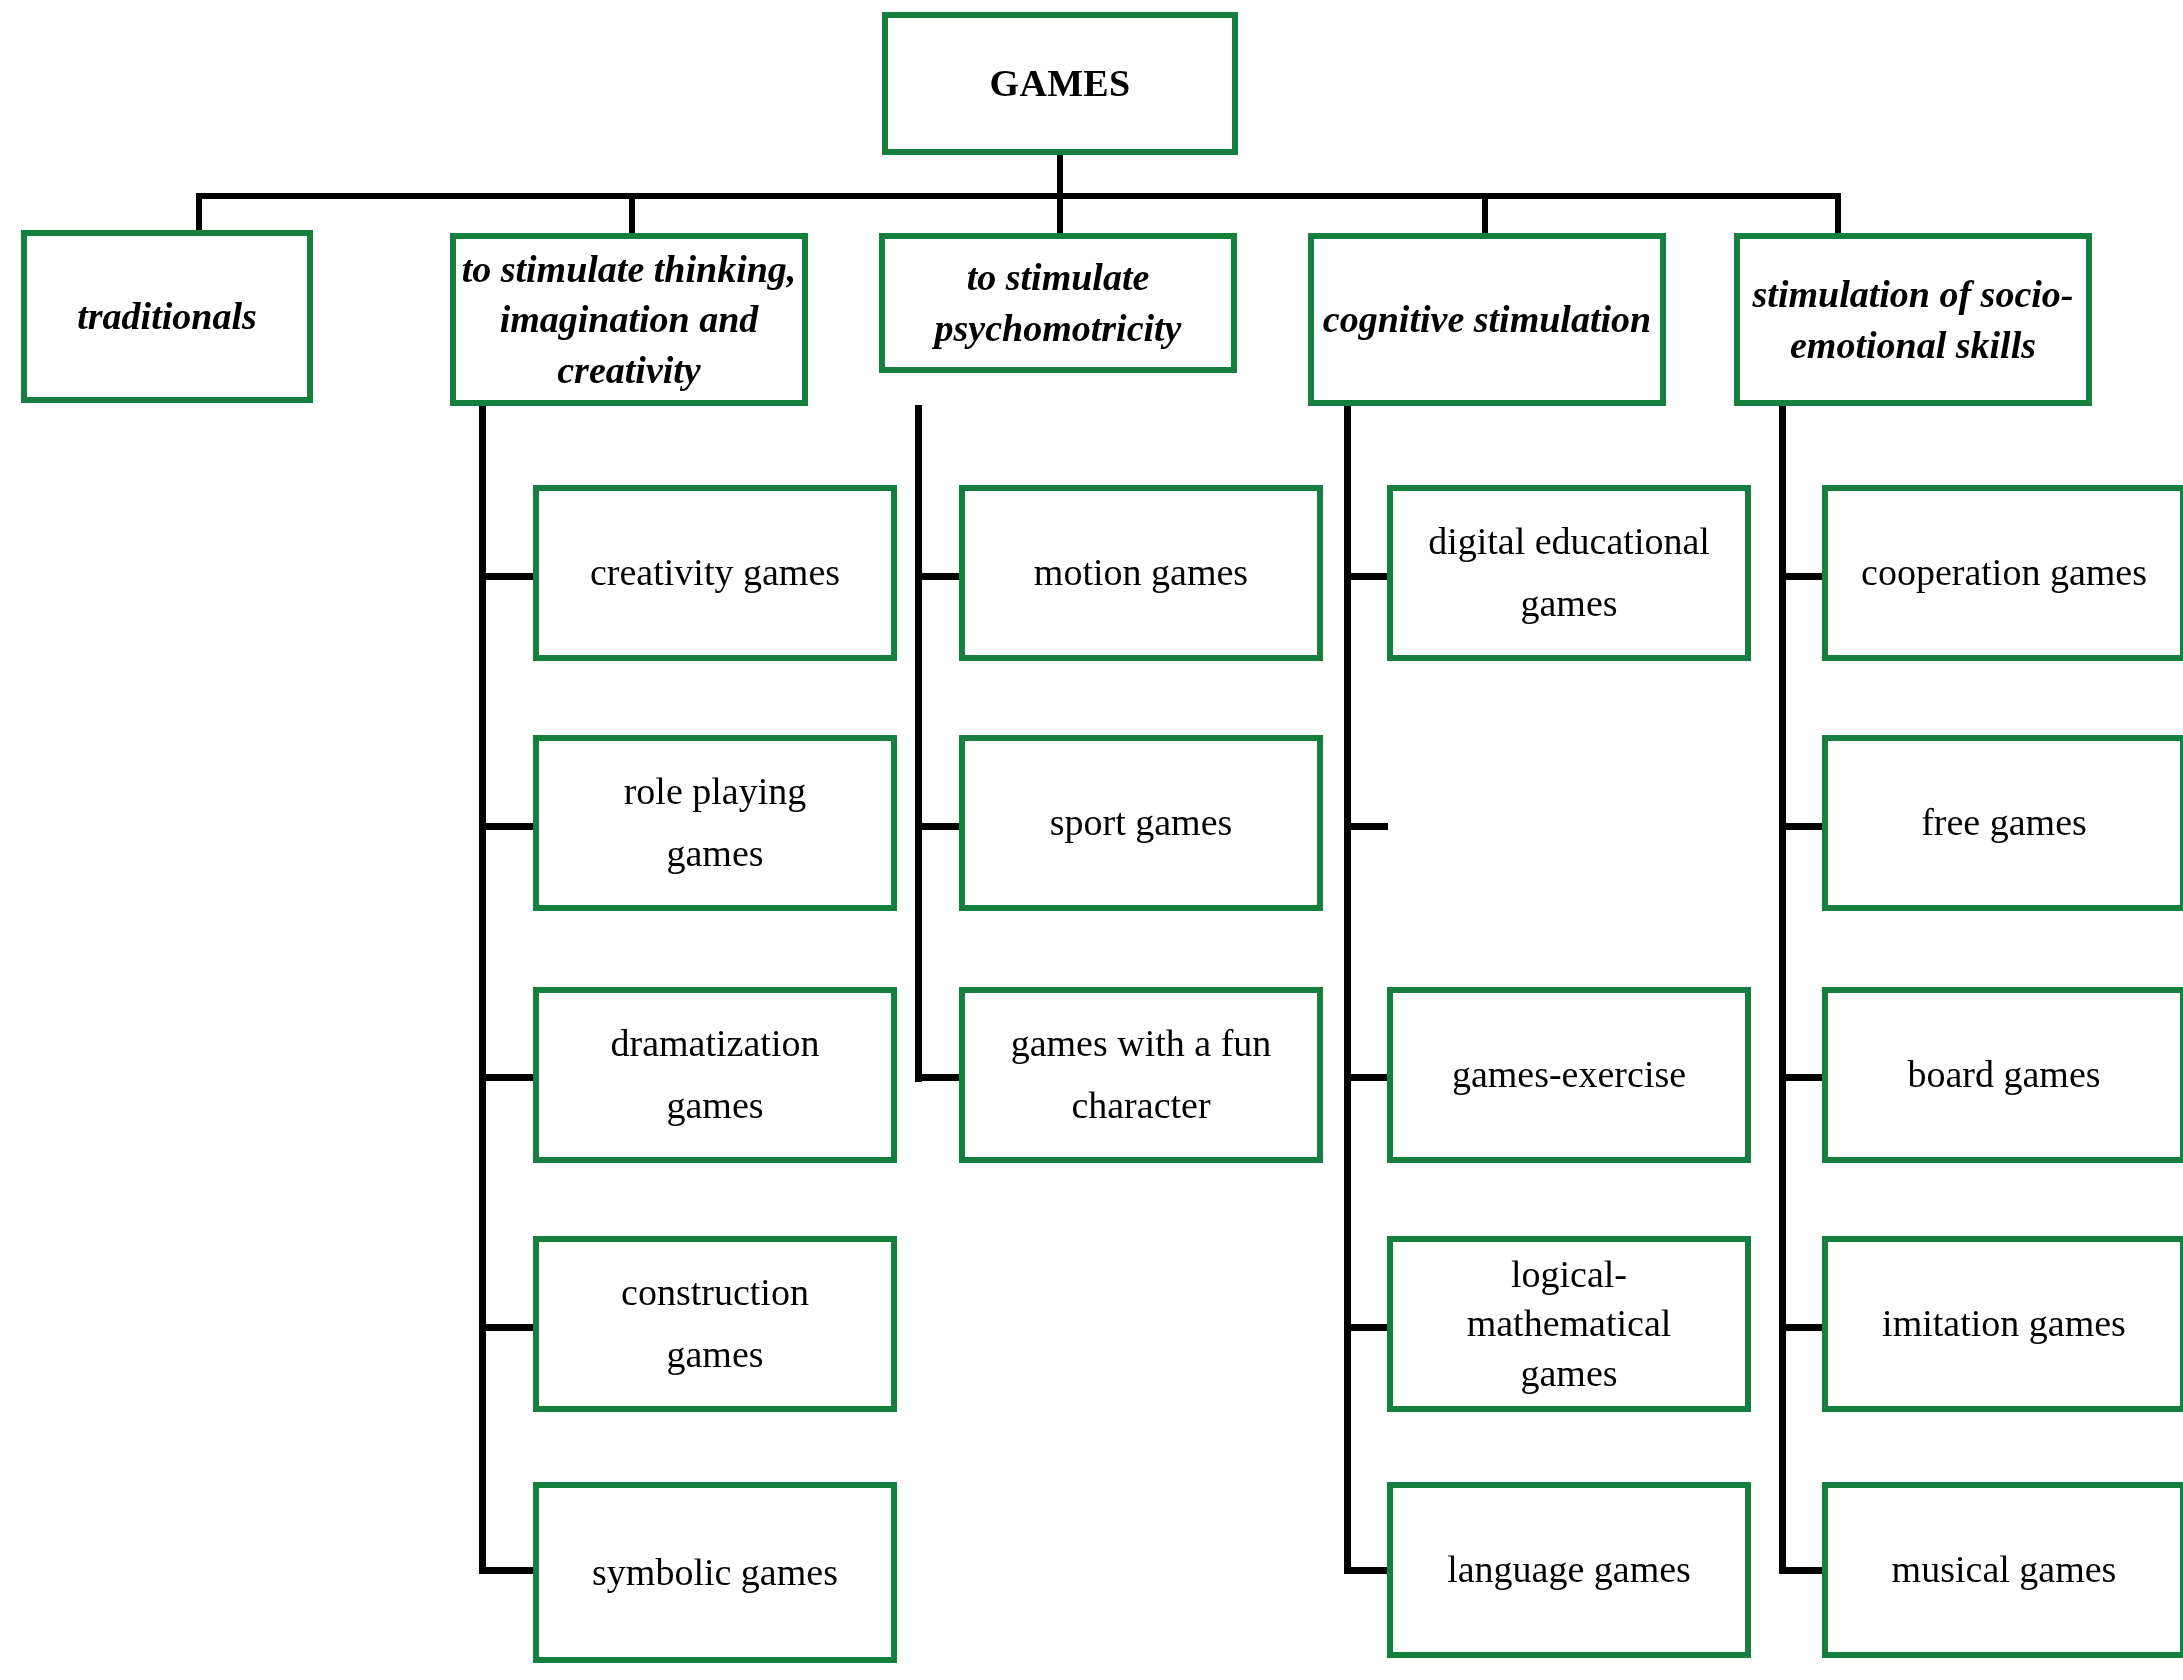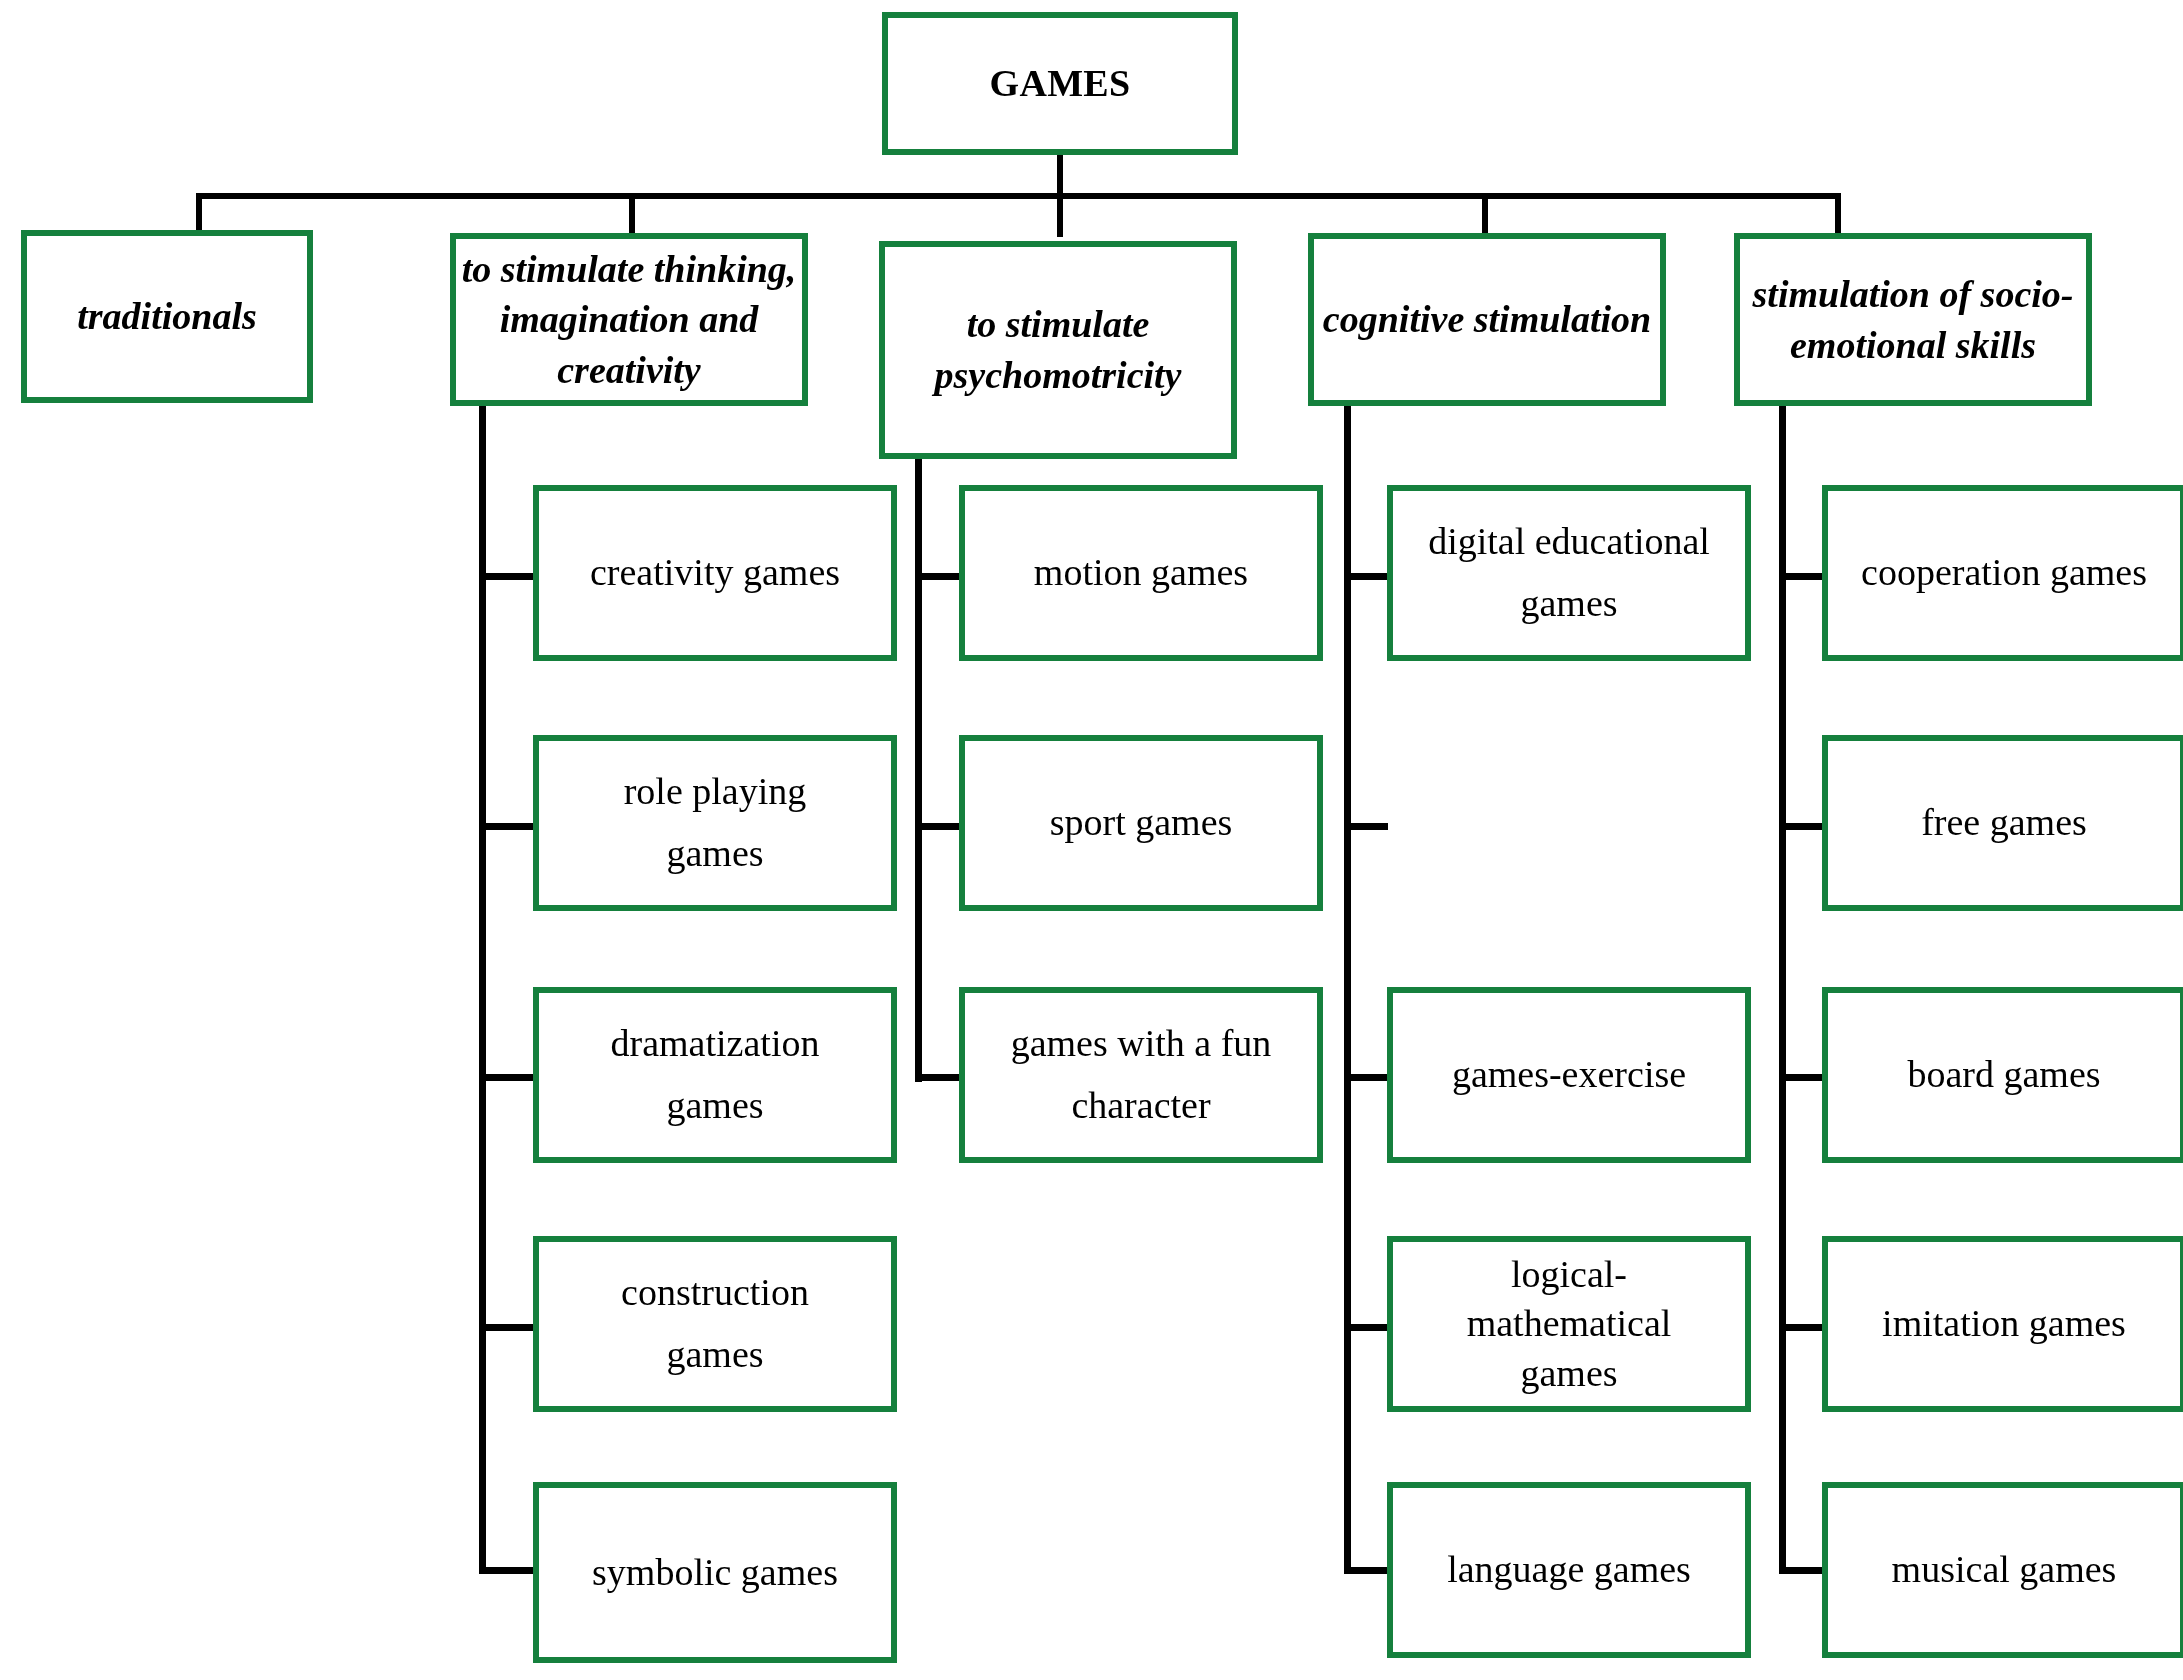--- a/index.html
+++ b/index.html
@@ -103,21 +103,21 @@
   </div>
 
   <div class="node cat" style="left:21px; top:230px; width:292px; height:173px;">
     <span class="label">traditionals</span>
   </div>
 
   <div class="node cat" style="left:450px; top:233px; width:358px; height:173px;">
     <span class="label">to stimulate thinking, imagination and creativity</span>
   </div>
 
-  <div class="node cat" style="left:879px; top:233px; width:358px; height:218px;margin-top:8px;">
+  <div class="node cat" style="left:879px; top:233px; width:358px; height:140px;">
     <span class="label">to stimulate psychomotricity</span>
   </div>
 
   <div class="node cat" style="left:1734px; top:233px; width:358px; height:173px;">
     <span class="label">stimulation of socio-emotional skills</span>
   </div>
 
   <div class="node cat" style="left:1308px; top:233px; width:358px; height:173px;">
     <span class="label">cognitive stimulation</span>
   </div>

